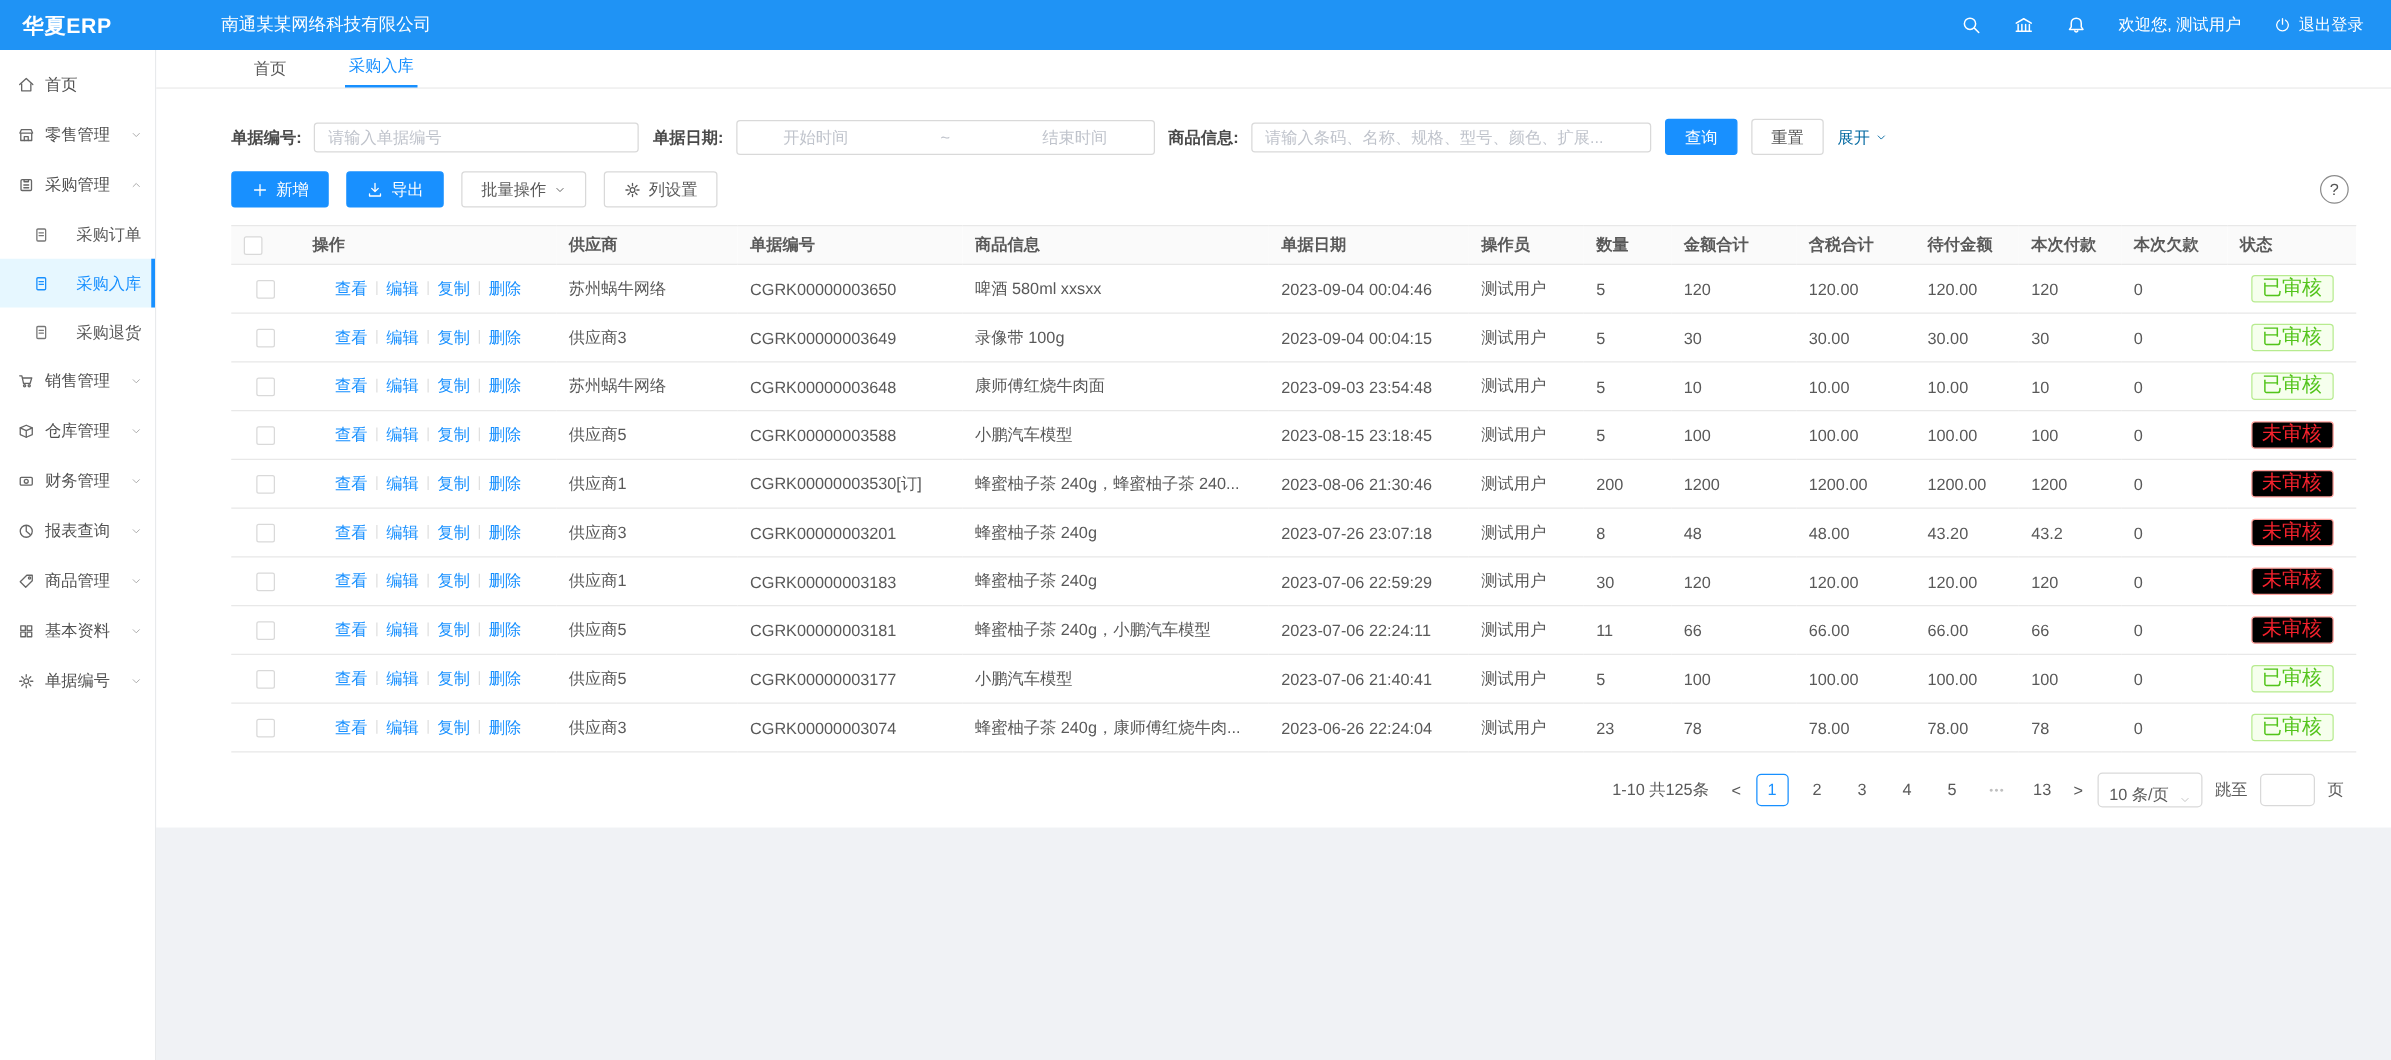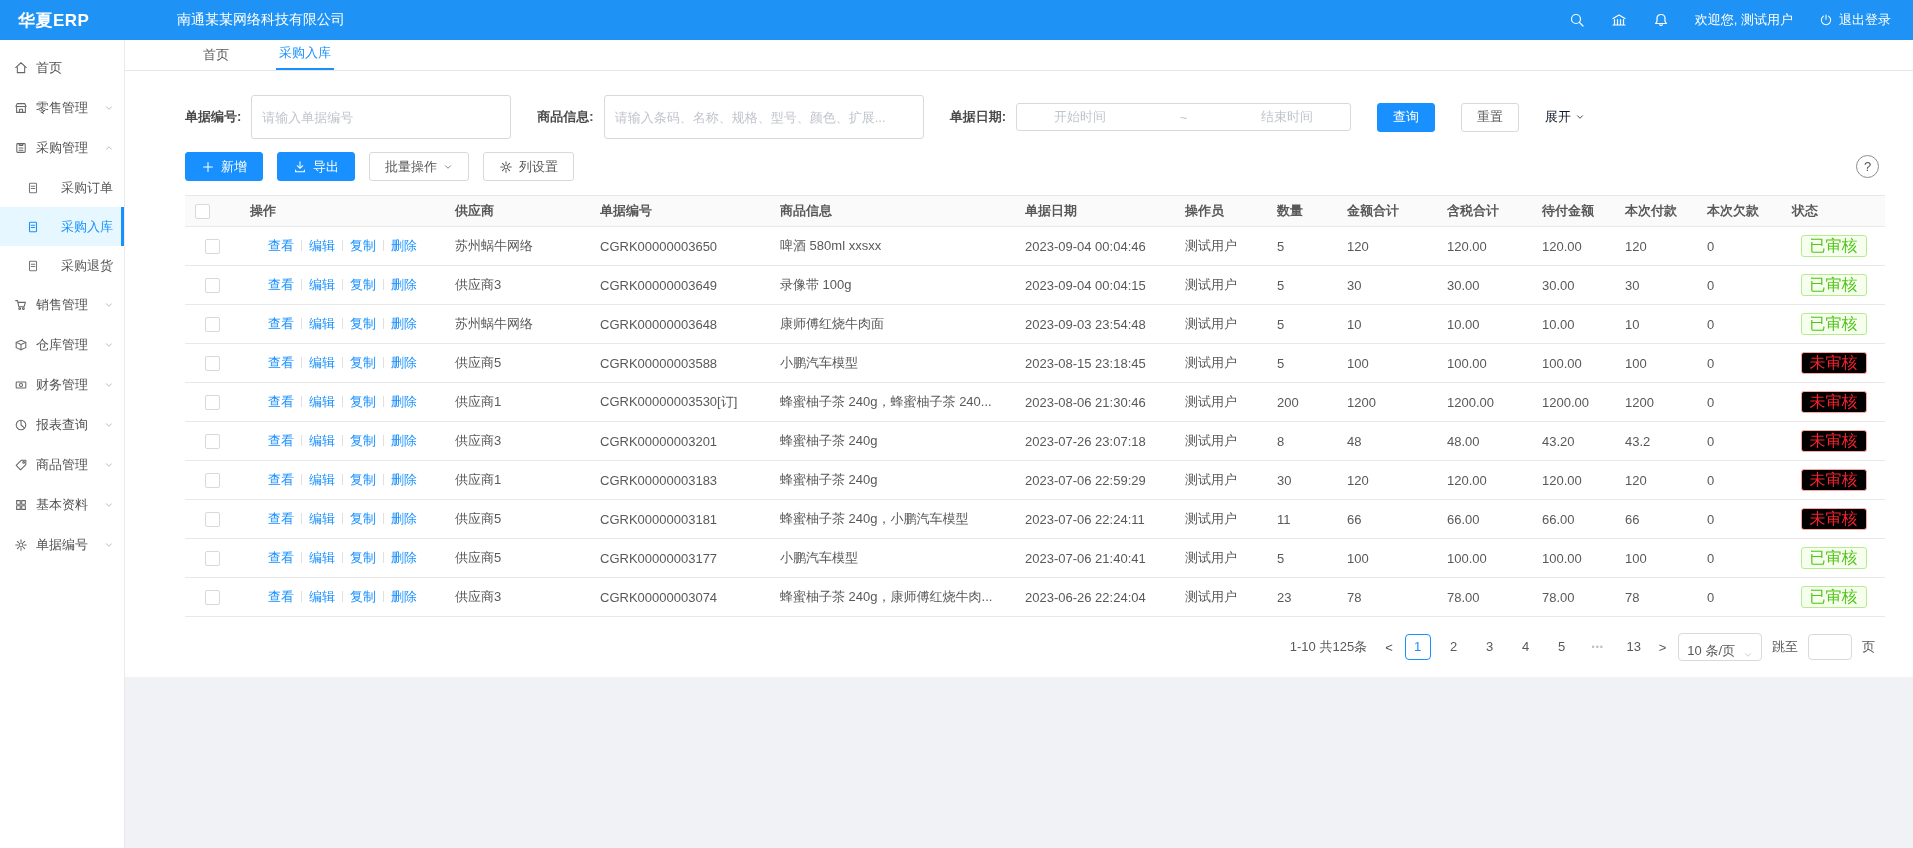--- a/index.html
+++ b/index.html
@@ -29,34 +29,34 @@
   .submenu-item.active .micon{color:#1890ff}
 
   .main{flex:1;display:flex;flex-direction:column;background:#f0f2f5;min-width:0}
   .tabbar{height:31px;background:#fff;border-bottom:1px solid #e8e8e8;display:flex;align-items:flex-end;padding-left:75px;gap:44px;box-sizing:border-box}
   .tab{padding:6px 3px;cursor:pointer;color:#595959}
   .tab.active{color:#1890ff;border-bottom:2px solid #1890ff}
 
   .content{background:#fff;padding:24px 28px 16px 60px;min-height:585px;box-sizing:border-box}
 
   
-  .filter-row{display:flex;align-items:center;gap:26px}
+  .filter-row{display:flex;align-items:center;gap:11px}
   .filter-item{display:flex;align-items:center}
   .filter-label{font-weight:700;color:#4a4a4a;margin-right:10px;white-space:nowrap}
-  .input{height:44px;border:1px solid #d9d9d9;border-radius:3px;padding:0 10px;font-size:13px;color:#595959;
+  .input{height:24px;border:1px solid #d9d9d9;border-radius:3px;padding:0 10px;font-size:13px;color:#595959;
          font-family:inherit;box-sizing:border-box;outline:none}
   .input::placeholder{color:#c0c4cc}
   .in-docno{width:260px}
   .in-product{width:320px}
   .date-range{width:335px;height:28px;border:1px solid #d9d9d9;border-radius:3px;display:flex;align-items:center;
               justify-content:space-around;box-sizing:border-box;color:#c0c4cc;cursor:pointer}
   .btn{height:29px;padding:0 15px;border:1px solid #d9d9d9;border-radius:3px;background:#fff;color:#595959;
        font-size:13px;display:inline-flex;align-items:center;gap:6px;cursor:pointer;font-family:inherit;white-space:nowrap}
   .btn.primary{background:#1890ff;border-color:#1890ff;color:#fff}
-  .expand-link{display:inline-flex;align-items:center;gap:4px;color:#0f172a;cursor:pointer;white-space:nowrap}
+  .expand-link{display:inline-flex;align-items:center;gap:4px;color:#0369a1;cursor:pointer;white-space:nowrap}
 
   
   .toolbar{display:flex;align-items:center;gap:14px;margin-top:13px}
   .help{margin-left:auto;width:21px;height:21px;border:1px solid #8c8c8c;border-radius:50%;display:flex;
         align-items:center;justify-content:center;font-size:13px;color:#555;cursor:pointer;margin-right:6px}
 
   
   .grid{width:1700px;border-collapse:collapse;table-layout:fixed;font-size:13px;margin-top:14px}
   .grid th{background:#fafafa;height:30px;font-weight:700;color:#595959;text-align:left;padding:0 10px;
            border-top:1px solid #e8e8e8;border-bottom:1px solid #e8e8e8;white-space:nowrap;overflow:hidden}
@@ -313,30 +313,30 @@
     </div>
 
     <div class="content">
 
       <div class="filter-row">
         <div class="filter-item">
           <span class="filter-label">单据编号:</span>
           <input class="input in-docno" placeholder="请输入单据编号" style="">
         </div>
         <div class="filter-item">
-          <span class="filter-label">商品信息:</span>
-          <input class="input in-product" placeholder="请输入条码、名称、规格、型号、颜色、扩展..." style="">
-        </div>
-        <div class="filter-item">
           <span class="filter-label">单据日期:</span>
           <div class="date-range">
             <span>开始时间</span>
             <span>~</span>
             <span>结束时间</span>
           </div>
+        </div>
+        <div class="filter-item">
+          <span class="filter-label">商品信息:</span>
+          <input class="input in-product" placeholder="请输入条码、名称、规格、型号、颜色、扩展..." style="">
         </div>
         <button class="btn primary">查询</button>
         <button class="btn">重置</button>
         <span class="expand-link">
           <span>展开</span>
           <svg class="ic ic10" viewBox="0 0 16 16">
               <path d="M4 6l4 4 4-4"></path>
             </svg>
         </span>
       </div>

